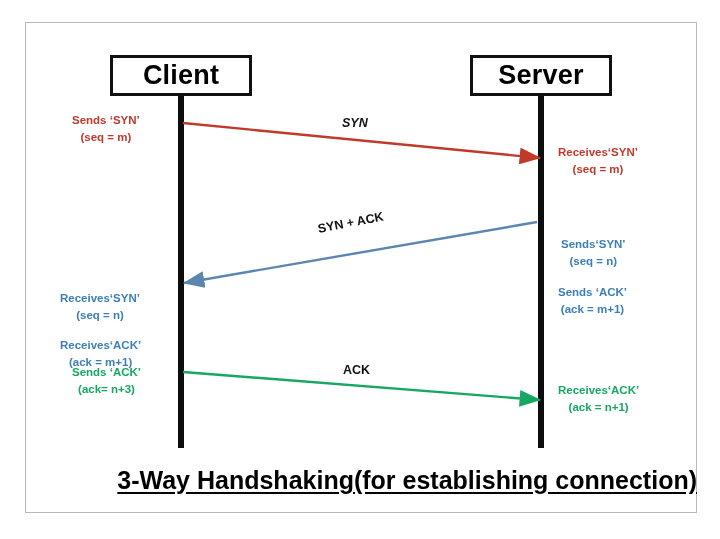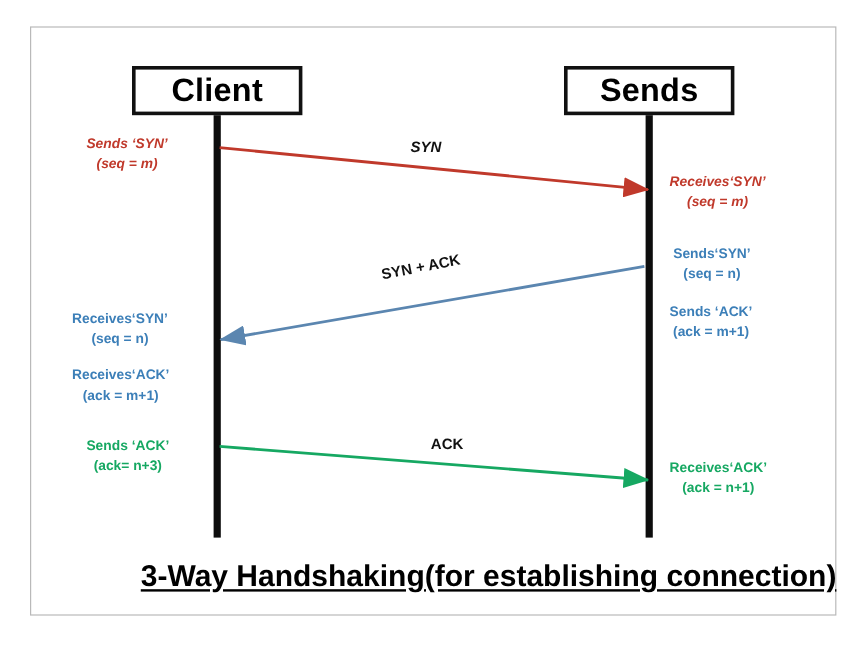--- a/index.html
+++ b/index.html
@@ -64,22 +64,22 @@
 
   .msg-label {
     position: absolute;
     text-align: center;
     font-size: 11.5px;
     font-weight: bold;
     line-height: 1.45;
     white-space: nowrap;
   }
   .msg-label .l2 { display: block; }
-  .red   { color: #c0392b; font-style: italic; }
-  .blue  { color: #3c7fb8; }
+  .red   { color: #c0392b; }
+  .blue  { color: #3c7fb8; margin-top: 32px; }
   .green { color: #16a862; }
 
   .arrow-label {
     position: absolute;
     font-size: 12.5px;
     font-weight: bold;
     color: #111111;
     white-space: nowrap;
   }
   #label-synack { transform: rotate(-11deg); transform-origin: left center; }
@@ -102,21 +102,21 @@
 
 <div id="canvas">
 
   <div class="frame"></div>
 
   <div class="node-box" id="client-box">
     <span>Client</span>
   </div>
 
   <div class="node-box" id="server-box">
-    <span>Sends</span>
+    <span>Server</span>
   </div>
 
   <div class="lifeline" id="client-lifeline"></div>
   <div class="lifeline" id="server-lifeline"></div>
 
   <svg class="arrows" viewBox="0 0 720 539">
     <defs>
       <marker id="head-red" markerWidth="9" markerHeight="7" refX="8.5" refY="3.5" orient="auto" markerUnits="strokeWidth">
         <path d="M0,0 L9,3.5 L0,7 Z" fill="#c0392b"></path>
       </marker>
@@ -170,17 +170,17 @@
     <span class="l2">(ack= n+3)</span>
   </div>
 
   <div class="msg-label green" style="left:558px; top:382px;">
     <span>Receives‘ACK’</span>
     <span class="l2">(ack = n+1)</span>
   </div>
 
   <div class="arrow-label" style="left:342px; top:116px;font-style:italic;">SYN</div>
   <div class="arrow-label" id="label-synack" style="left:318px; top:222px;">SYN + ACK</div>
-  <div class="arrow-label" style="left:359px; top:363px;">ACK</div>
+  <div class="arrow-label" style="left:343px; top:363px;">ACK</div>
 
   <div class="footer-title">3-Way Handshaking(for establishing connection)</div>
 
 </div>
 
 </body></html>

